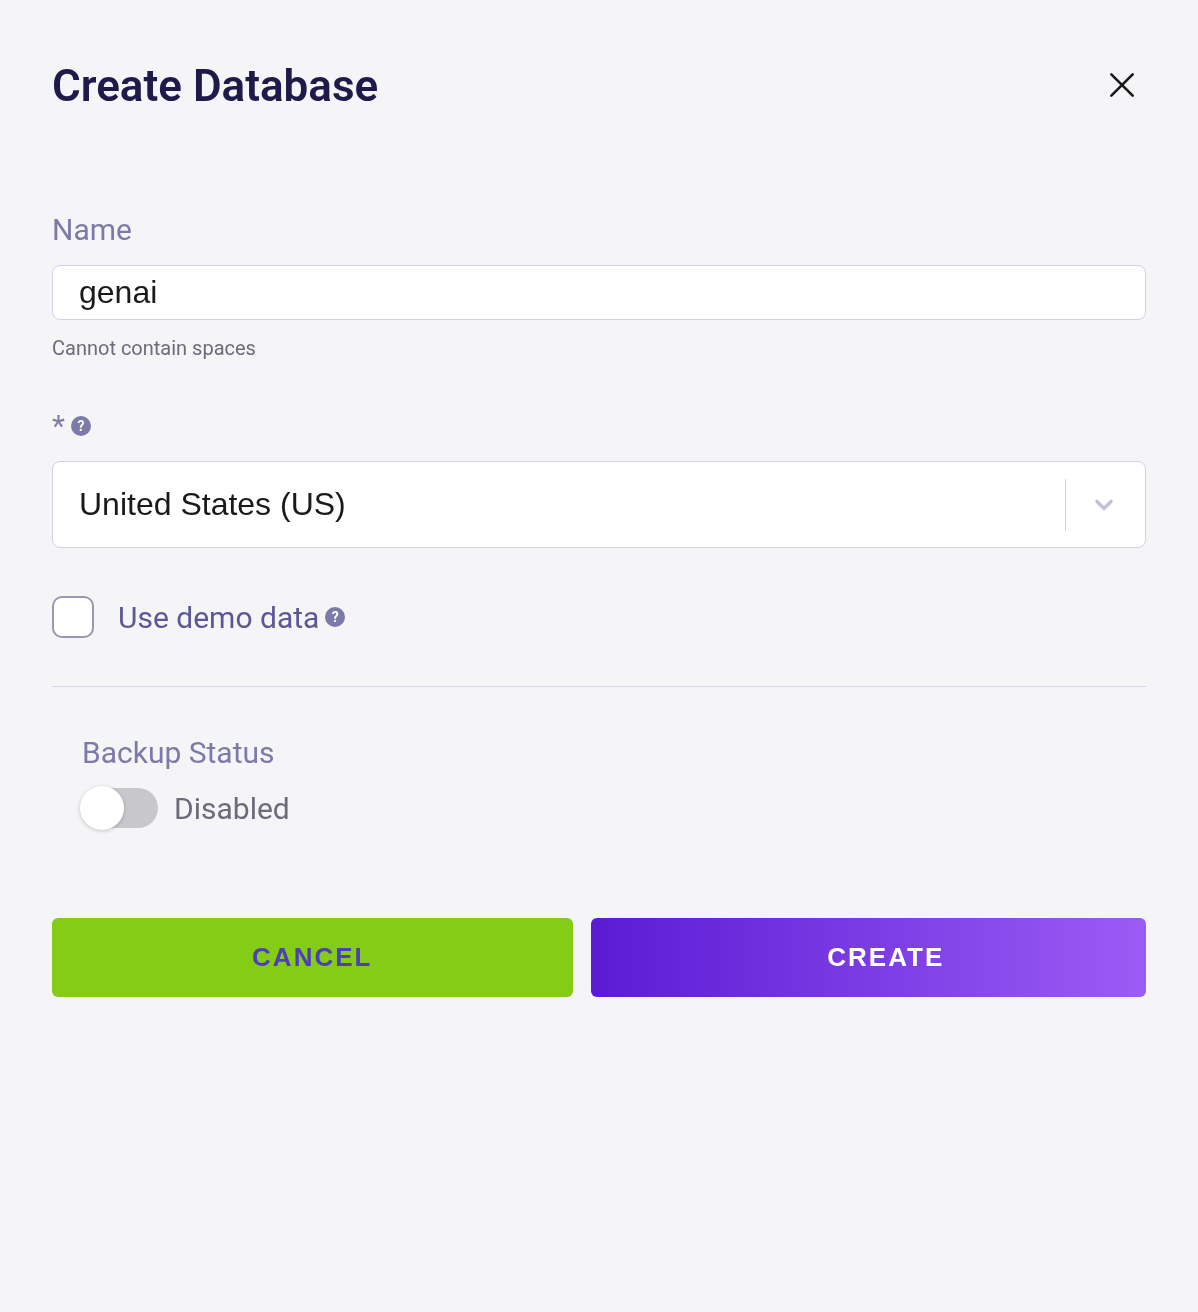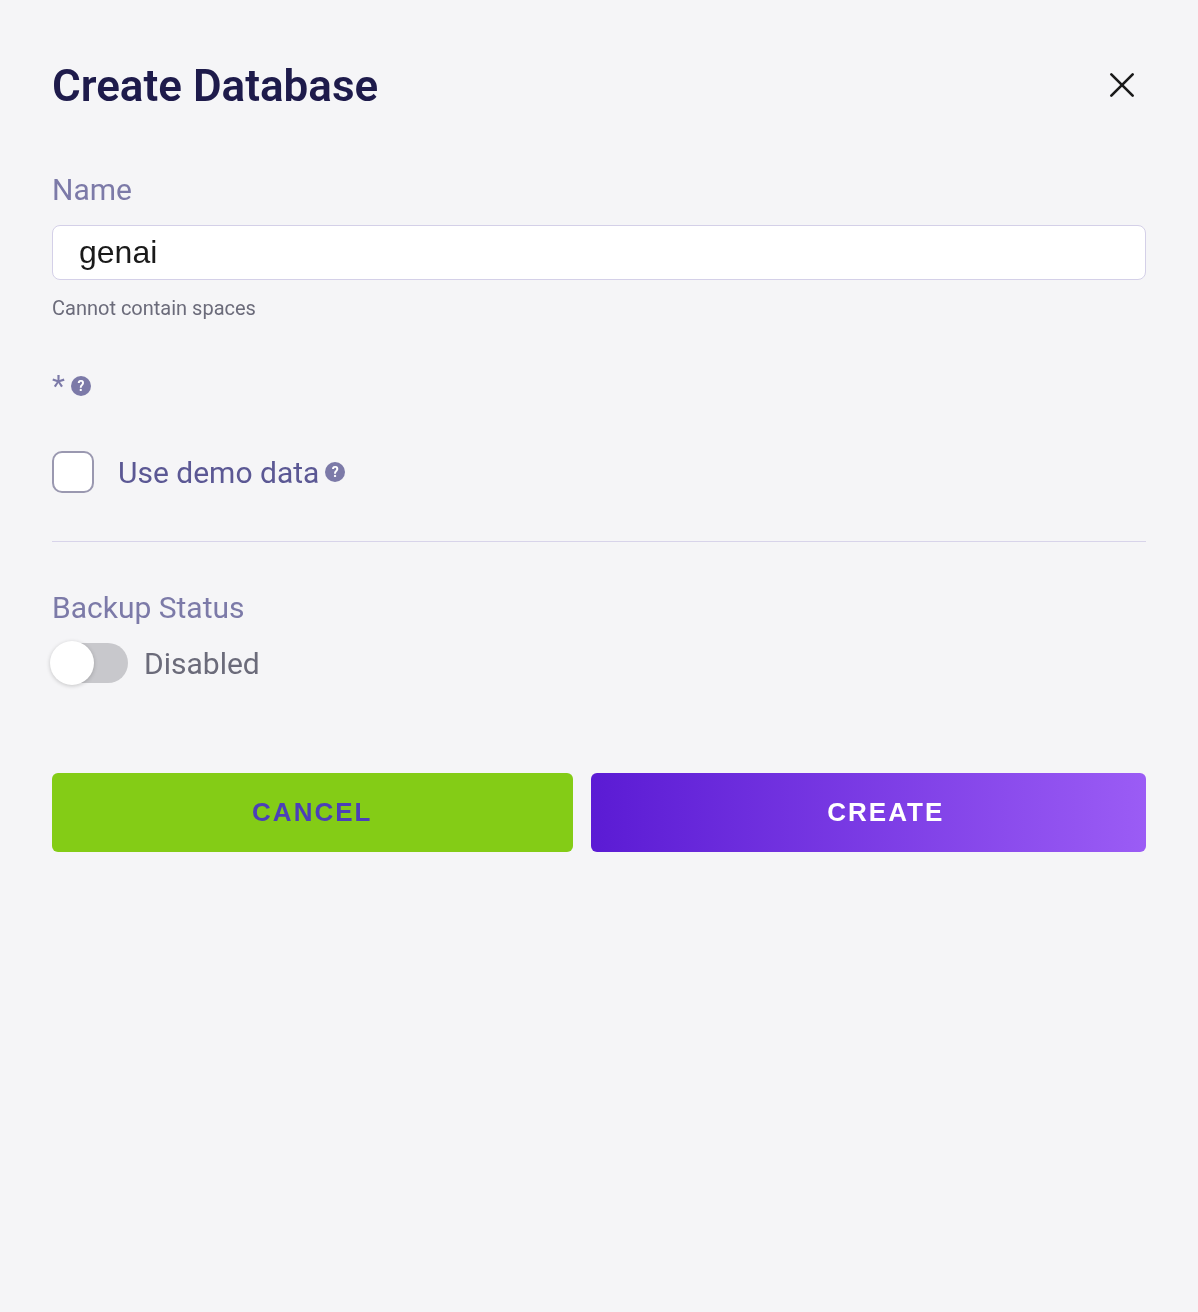--- a/index.html
+++ b/index.html
@@ -10,21 +10,21 @@
     body {
       font-family: -apple-system, BlinkMacSystemFont, "Segoe UI", Roboto, Helvetica, Arial, sans-serif;
       background: #f5f5f7;
       width: 1198px;
       height: 1312px;
       padding: 60px 52px;
     }
     .modal-header {
       display: flex;
       justify-content: space-between;
-      margin-bottom: 60px;
+      margin-bottom: 100px;
     }
     .modal-title {
       font-size: 44px;
       font-weight: 600;
       color: #1e1b4b;
     }
     .close-btn {
       background: none;
       border: none;
       cursor: pointer;
@@ -134,20 +134,21 @@
       align-items: center;
       gap: 4px;
     }
     .divider {
       border: none;
       border-top: 1px solid #d8d4ea;
       margin: 0 0 48px 0;
     }
     .backup-section {
       margin-bottom: 90px;
+      margin-left: 30px;
     }
     .backup-label {
       font-size: 30px;
       color: #7c7aa8;
       margin-bottom: 18px;
     }
     .toggle-row {
       display: flex;
       align-items: center;
       gap: 16px;
@@ -217,20 +218,28 @@
   <div class="field-label">Name</div>
   <input class="text-input" type="text" value="genai" style="">
   <div class="helper-text">Cannot contain spaces</div>
 </div>
 
 <div class="field-group">
   <div class="field-label">
       <span class="asterisk">*</span>
       <span class="help-icon">?</span>
   </div>
+  <div class="select-wrapper">
+    <button class="select-input">United States (US)</button>
+    <span class="select-chevron-wrap">
+      <svg viewBox="0 0 24 24" fill="none" stroke="#c3bde0" stroke-width="3" stroke-linecap="round" stroke-linejoin="round">
+        <polyline points="6 9 12 15 18 9"></polyline>
+      </svg>
+    </span>
+  </div>
 </div>
 
 <div class="checkbox-row">
   <div class="checkbox-box"></div>
   <div class="checkbox-label">
     <span>Use demo data</span>
       <span class="help-icon">?</span>
   </div>
 </div>
 

